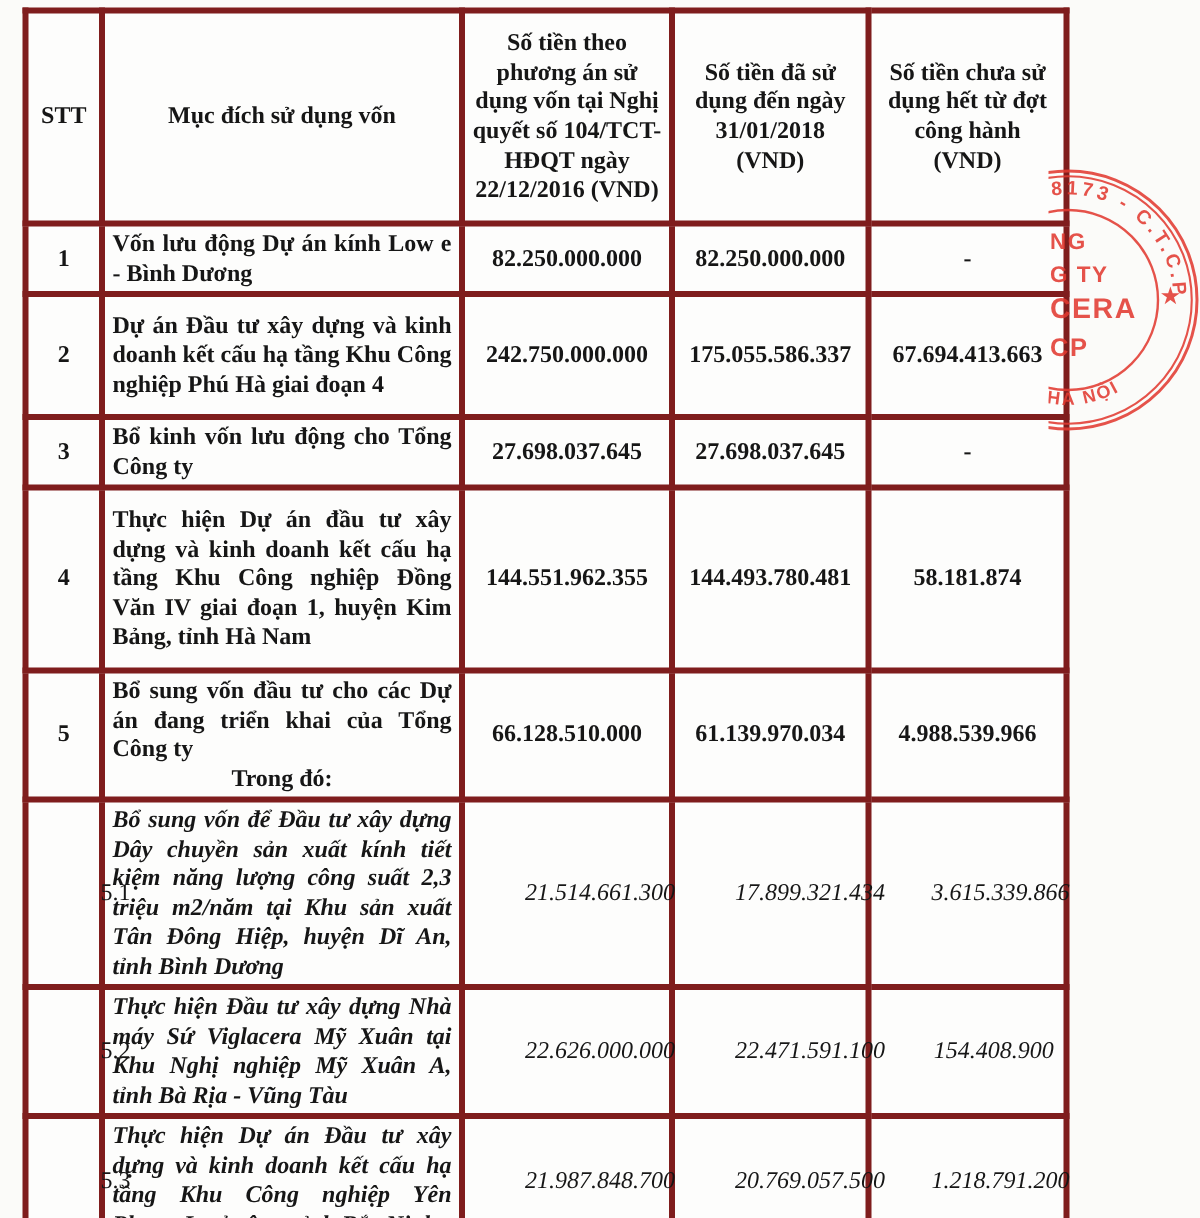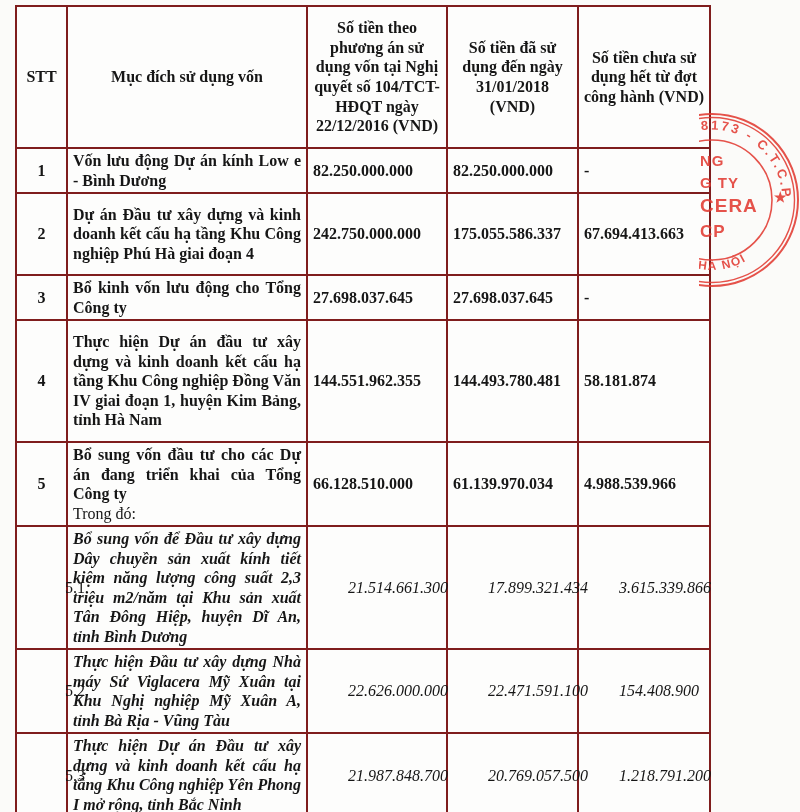--- a/index.html
+++ b/index.html
@@ -18,47 +18,47 @@
     border-collapse:collapse;
     table-layout:fixed;
     background:#fdfdfc;
   }
   table.doc col.c-stt     { width:51px; }
   table.doc col.c-purpose { width:240px; }
   table.doc col.c-planned { width:140px; }
   table.doc col.c-used    { width:131px; }
   table.doc col.c-remain  { width:132px; }
   table.doc td, table.doc th {
-    border:2px solid #7f1d1d;
+    border:4px solid #7f1d1d;
     padding:2px 5px;
     vertical-align:middle;
     font-size:16px;
     line-height:1.22;
   }
   table.doc { border:2px solid #1a1a1a; border-bottom-width:3px; }
   th.hdr {
     font-weight:bold; text-align:center;
     font-size:15px; line-height:1.25;
     padding:4px 4px;
   }
   td.stt { text-align:center; font-weight:bold; }
   td.purpose {
     text-align:justify; font-weight:bold;
     padding:3px 7px 3px 9px;
     line-height:1.24;
   }
   td.num {
-    text-align:left; font-weight:bold;
+    text-align:center; font-weight:bold;
     padding-right:9px;
     white-space:nowrap;
   }
   tr.row-sub td.stt { font-weight:normal;padding-left:48px; }
   tr.row-sub td.purpose { font-weight:bold; font-style:italic;margin-left:40px; }
   tr.row-sub td.num { font-weight:normal; font-style:italic;padding-left:40px; }
-  td .note { display:block; font-weight:normal; text-align:left; }
+  td .note { display:block; font-weight:bold; text-align:center; }
   tr.row-total td {
     border-top:2px solid #1a1a1a;
     font-weight:bold;
   }
   td.total-label { text-align:center; font-weight:bold; font-size:17px; padding:1px 4px; }
   
   .stamp-clip {
     position:absolute; left:699px; top:100px;
     width:101px; height:204px;
     overflow:hidden; pointer-events:none;

